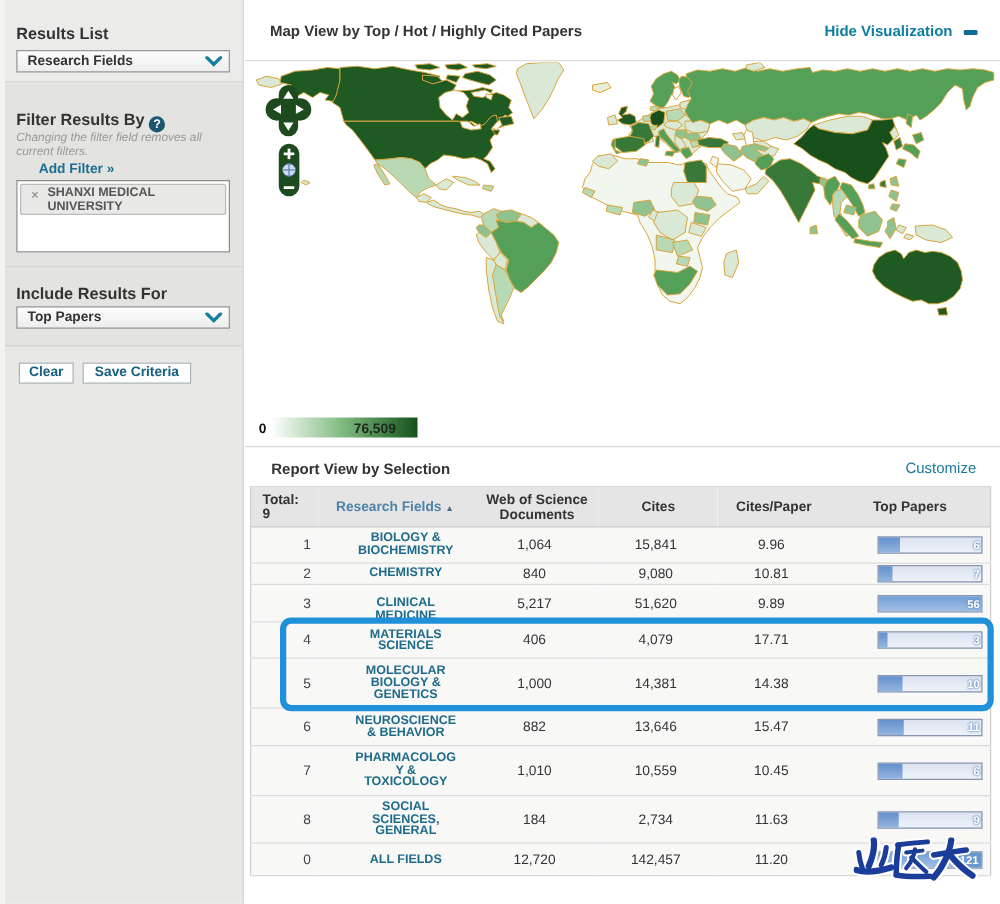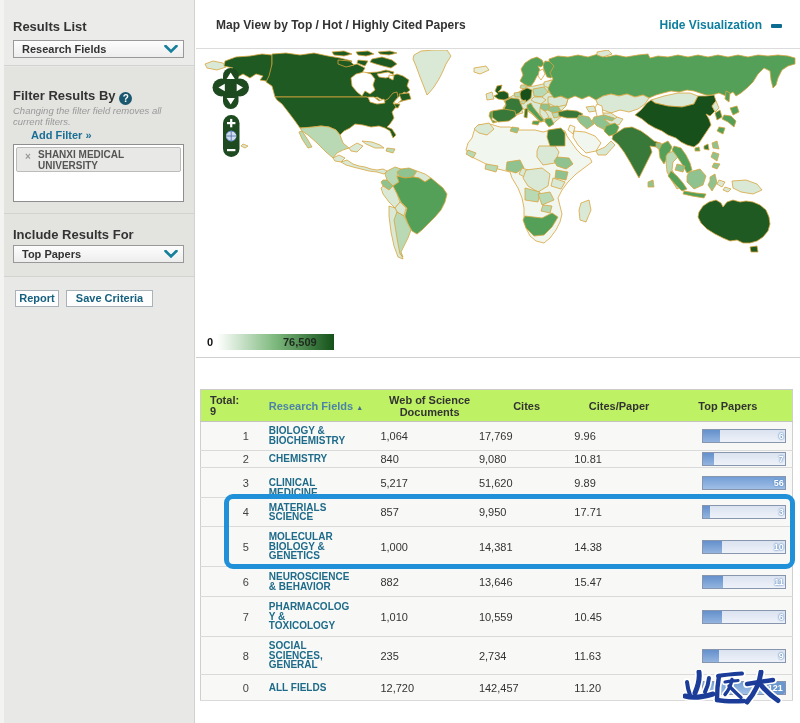--- a/index.html
+++ b/index.html
@@ -42,23 +42,23 @@
 #map-bot-border { position:absolute; left:0; top:357px; width:604px; height:1px; background:#cfcfcf; }
 
 
 #rep-head { position:absolute; left:0; top:358px; width:604px; height:32px; background:#fff; }
 #rep-title { position:absolute; left:21px; top:10px; font-weight:bold; font-size:12px; color:#333; }
 #customize { position:absolute; right:19px; top:9px; font-size:12px; color:#1a7b9b; }
 
 #tablewrap { position:absolute; left:4px; top:389px; width:593px; }
 table { border-collapse:collapse; table-layout:fixed; width:593px; border-left:1px solid #cfcfcf; border-right:1px solid #cfcfcf; }
 td,th { overflow:hidden; vertical-align:middle; }
-thead tr { height:32px; background:#bef264;margin-top:32px; }
+thead tr { height:32px; background:#e5e5e5;margin-top:32px; }
 thead th { border-top:1px solid #cbcbcb; border-bottom:1px solid #c3c3c3; font-size:11px; color:#333; }
-tbody tr td { border-bottom:1px solid #dadada; background:#f8f8f7; }
+tbody tr td { border-bottom:1px solid #dadada; background:#f8f8f7;text-align:center; }
 .c1 { width:54px; }
 .c2 { width:125px; }
 .c3 { width:98px; }
 .c4 { width:95px; }
 .c5 { width:89px; }
 .c6 { width:128px; }
 th.h1 { text-align:left; padding-left:9px; line-height:11px; }
 th.h2 { text-align:left; color:#4c7fa3; padding-left:14px; }
 th.h2 .rf { color:#4d83a8; }
 .sort { font-size:7px; color:#48708e; }
@@ -95,21 +95,21 @@
     <div id="add-filter">Add Filter »</div>
     <div id="filter-box">
       <div id="filter-item"><span class="x">×</span>SHANXI MEDICAL<br>UNIVERSITY</div>
     </div>
     <div class="sb-title" id="t-include">Include Results For</div>
     <div class="dropdown" id="dd2">Top Papers
       <svg class="dd-arrow" viewBox="0 0 14 9">
           <path d="M1.5,1 L7,6.5 L12.5,1" fill="none" stroke="#167f9b" stroke-width="2.6" stroke-linecap="round"></path>
         </svg>
     </div>
-    <div class="btn" id="btn-clear">Report</div>
+    <div class="btn" id="btn-clear">Clear</div>
     <div class="btn" id="btn-save">Save Criteria</div>
   </div>
 
   <div id="main">
     <div id="map-head">
       <div id="map-title">Map View by Top / Hot / Highly Cited Papers</div>
       <div id="hide-vis">Hide Visualization</div>
       <div id="hide-dash"></div>
     </div>
 
@@ -261,39 +261,43 @@
 <circle cx="231.2" cy="136" r="5.2" fill="#cfdcee"></circle>
 <path d="M226.5,134 A5.2,5.2 0 0,1 236,134 M226.5,138 A5.2,5.2 0 0,0 236,138 M231.2,130.8 L231.2,141.2 M226,136 L236.4,136" stroke="#4a6ea8" stroke-width="0.8" fill="none"></path>
 <rect x="227" y="149" width="8.4" height="2.2" fill="#fff"></rect>
 </g>
 <rect x="217" y="334" width="117" height="16" fill="url(#lgrad)"></rect>
 <text x="207" y="346" font-size="11" font-weight="bold" fill="#111" font-family="Liberation Sans, sans-serif">0</text>
 <text x="283" y="346" font-size="11" font-weight="bold" fill="#1d2a1d" font-family="Liberation Sans, sans-serif">76,509</text>
 </svg></div>
     <div id="map-bot-border"></div>
 
+    <div id="rep-head">
+      <div id="rep-title">Report View by Selection</div>
+      <div id="customize">Customize</div>
+    </div>
 
     <div id="tablewrap">
     <table>
       <thead>
             <tr>
         <th class="c1 h1">Total:<br>9</th>
         <th class="c2 h2"><span class="rf">Research Fields</span> <span class="sort">▲</span></th>
         <th class="c3">Web of Science<br>Documents</th>
         <th class="c4">Cites</th>
         <th class="c5">Cites/Paper</th>
         <th class="c6">Top Papers</th>
       </tr>
           </thead>
       <tbody>
         <tr style="height:29px">
               <td class="c1 num">1</td>
               <td class="c2 field">BIOLOGY &amp;<br>BIOCHEMISTRY</td>
               <td class="c3 val">1,064</td>
-              <td class="c4 val">17,769</td>
+              <td class="c4 val">15,841</td>
               <td class="c5 val">9.96</td>
               <td class="c6">
                 <div class="bar">
                   <div class="fill" style="width:17px"></div>
                   <span class="bnum">6</span>
                 </div>
               </td>
             </tr>
         <tr style="height:17px">
               <td class="c1 num">2</td>
@@ -317,22 +321,22 @@
               <td class="c6">
                 <div class="bar">
                   <div class="fill full"></div>
                   <span class="bnum">56</span>
                 </div>
               </td>
             </tr>
         <tr style="height:29px">
               <td class="c1 num">4</td>
               <td class="c2 field">MATERIALS<br>SCIENCE</td>
-              <td class="c3 val">857</td>
-              <td class="c4 val">9,950</td>
+              <td class="c3 val">406</td>
+              <td class="c4 val">4,079</td>
               <td class="c5 val">17.71</td>
               <td class="c6">
                 <div class="bar">
                   <div class="fill" style="width:7px"></div>
                   <span class="bnum">3</span>
                 </div>
               </td>
             </tr>
         <tr style="height:40px">
               <td class="c1 num">5</td>
@@ -369,21 +373,21 @@
               <td class="c6">
                 <div class="bar">
                   <div class="fill" style="width:19px"></div>
                   <span class="bnum">6</span>
                 </div>
               </td>
             </tr>
         <tr style="height:38px">
               <td class="c1 num">8</td>
               <td class="c2 field">SOCIAL<br>SCIENCES,<br>GENERAL</td>
-              <td class="c3 val">235</td>
+              <td class="c3 val">184</td>
               <td class="c4 val">2,734</td>
               <td class="c5 val">11.63</td>
               <td class="c6">
                 <div class="bar">
                   <div class="fill" style="width:16px"></div>
                   <span class="bnum">9</span>
                 </div>
               </td>
             </tr>
         <tr style="height:26px">

